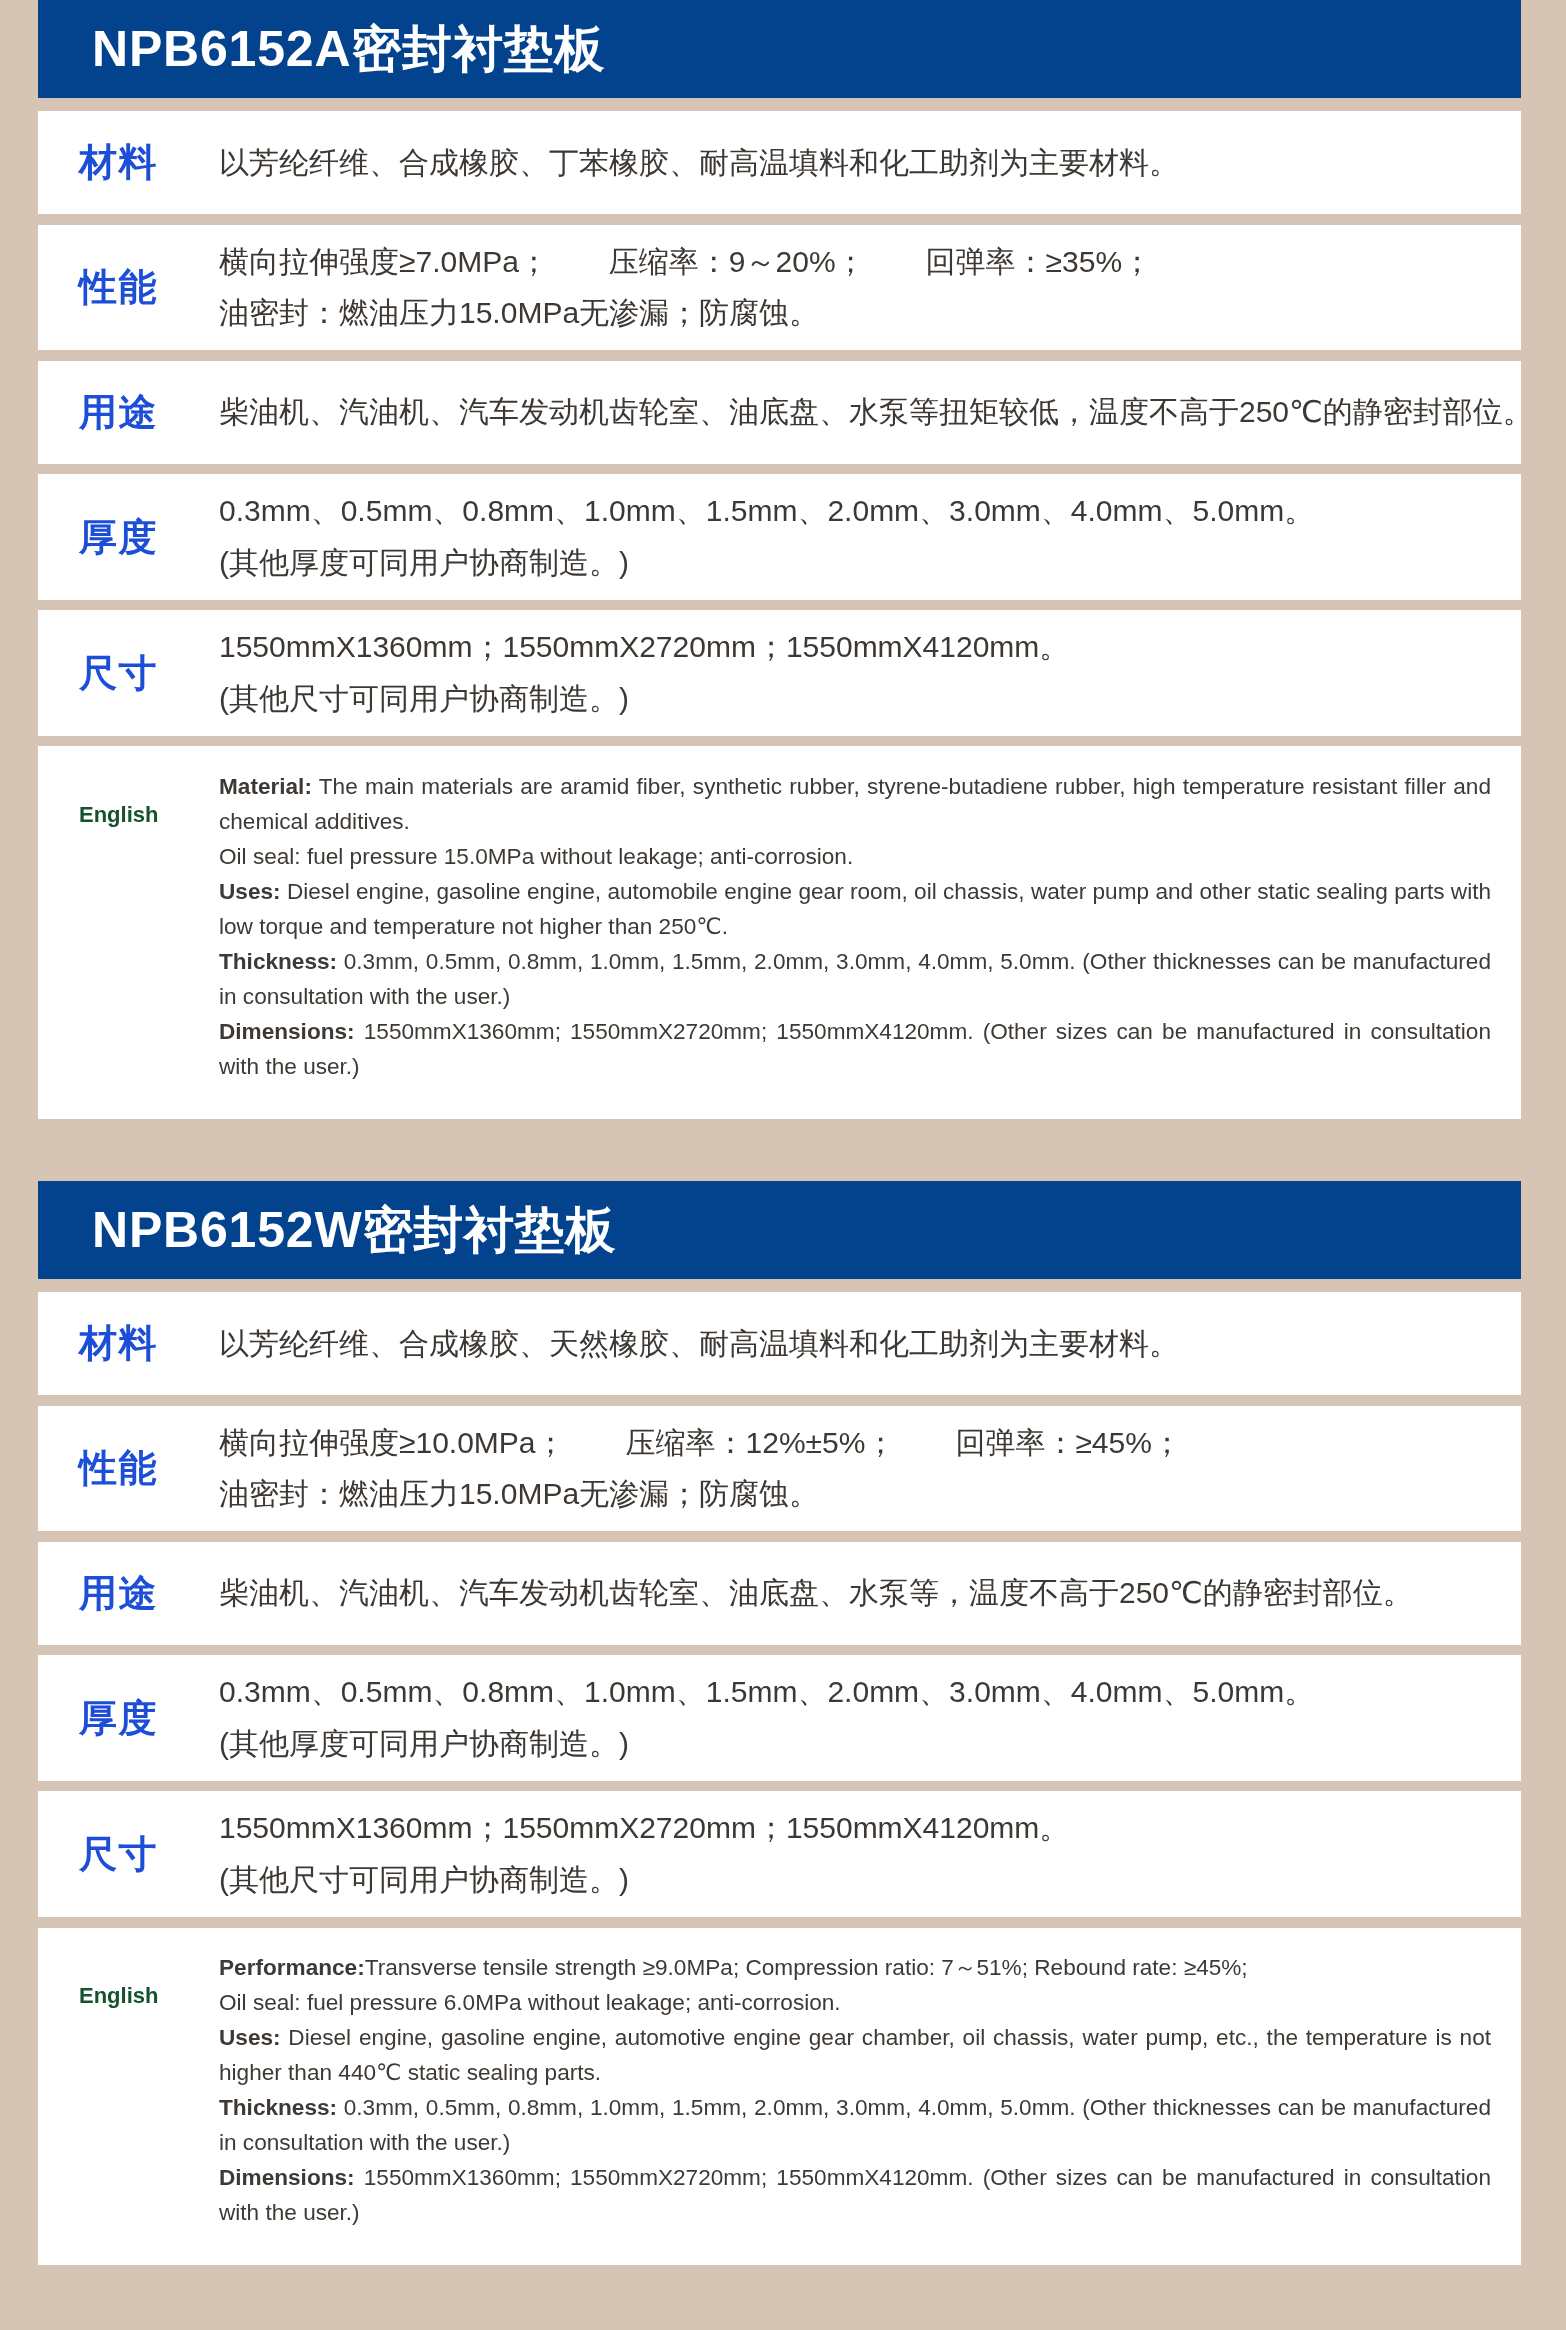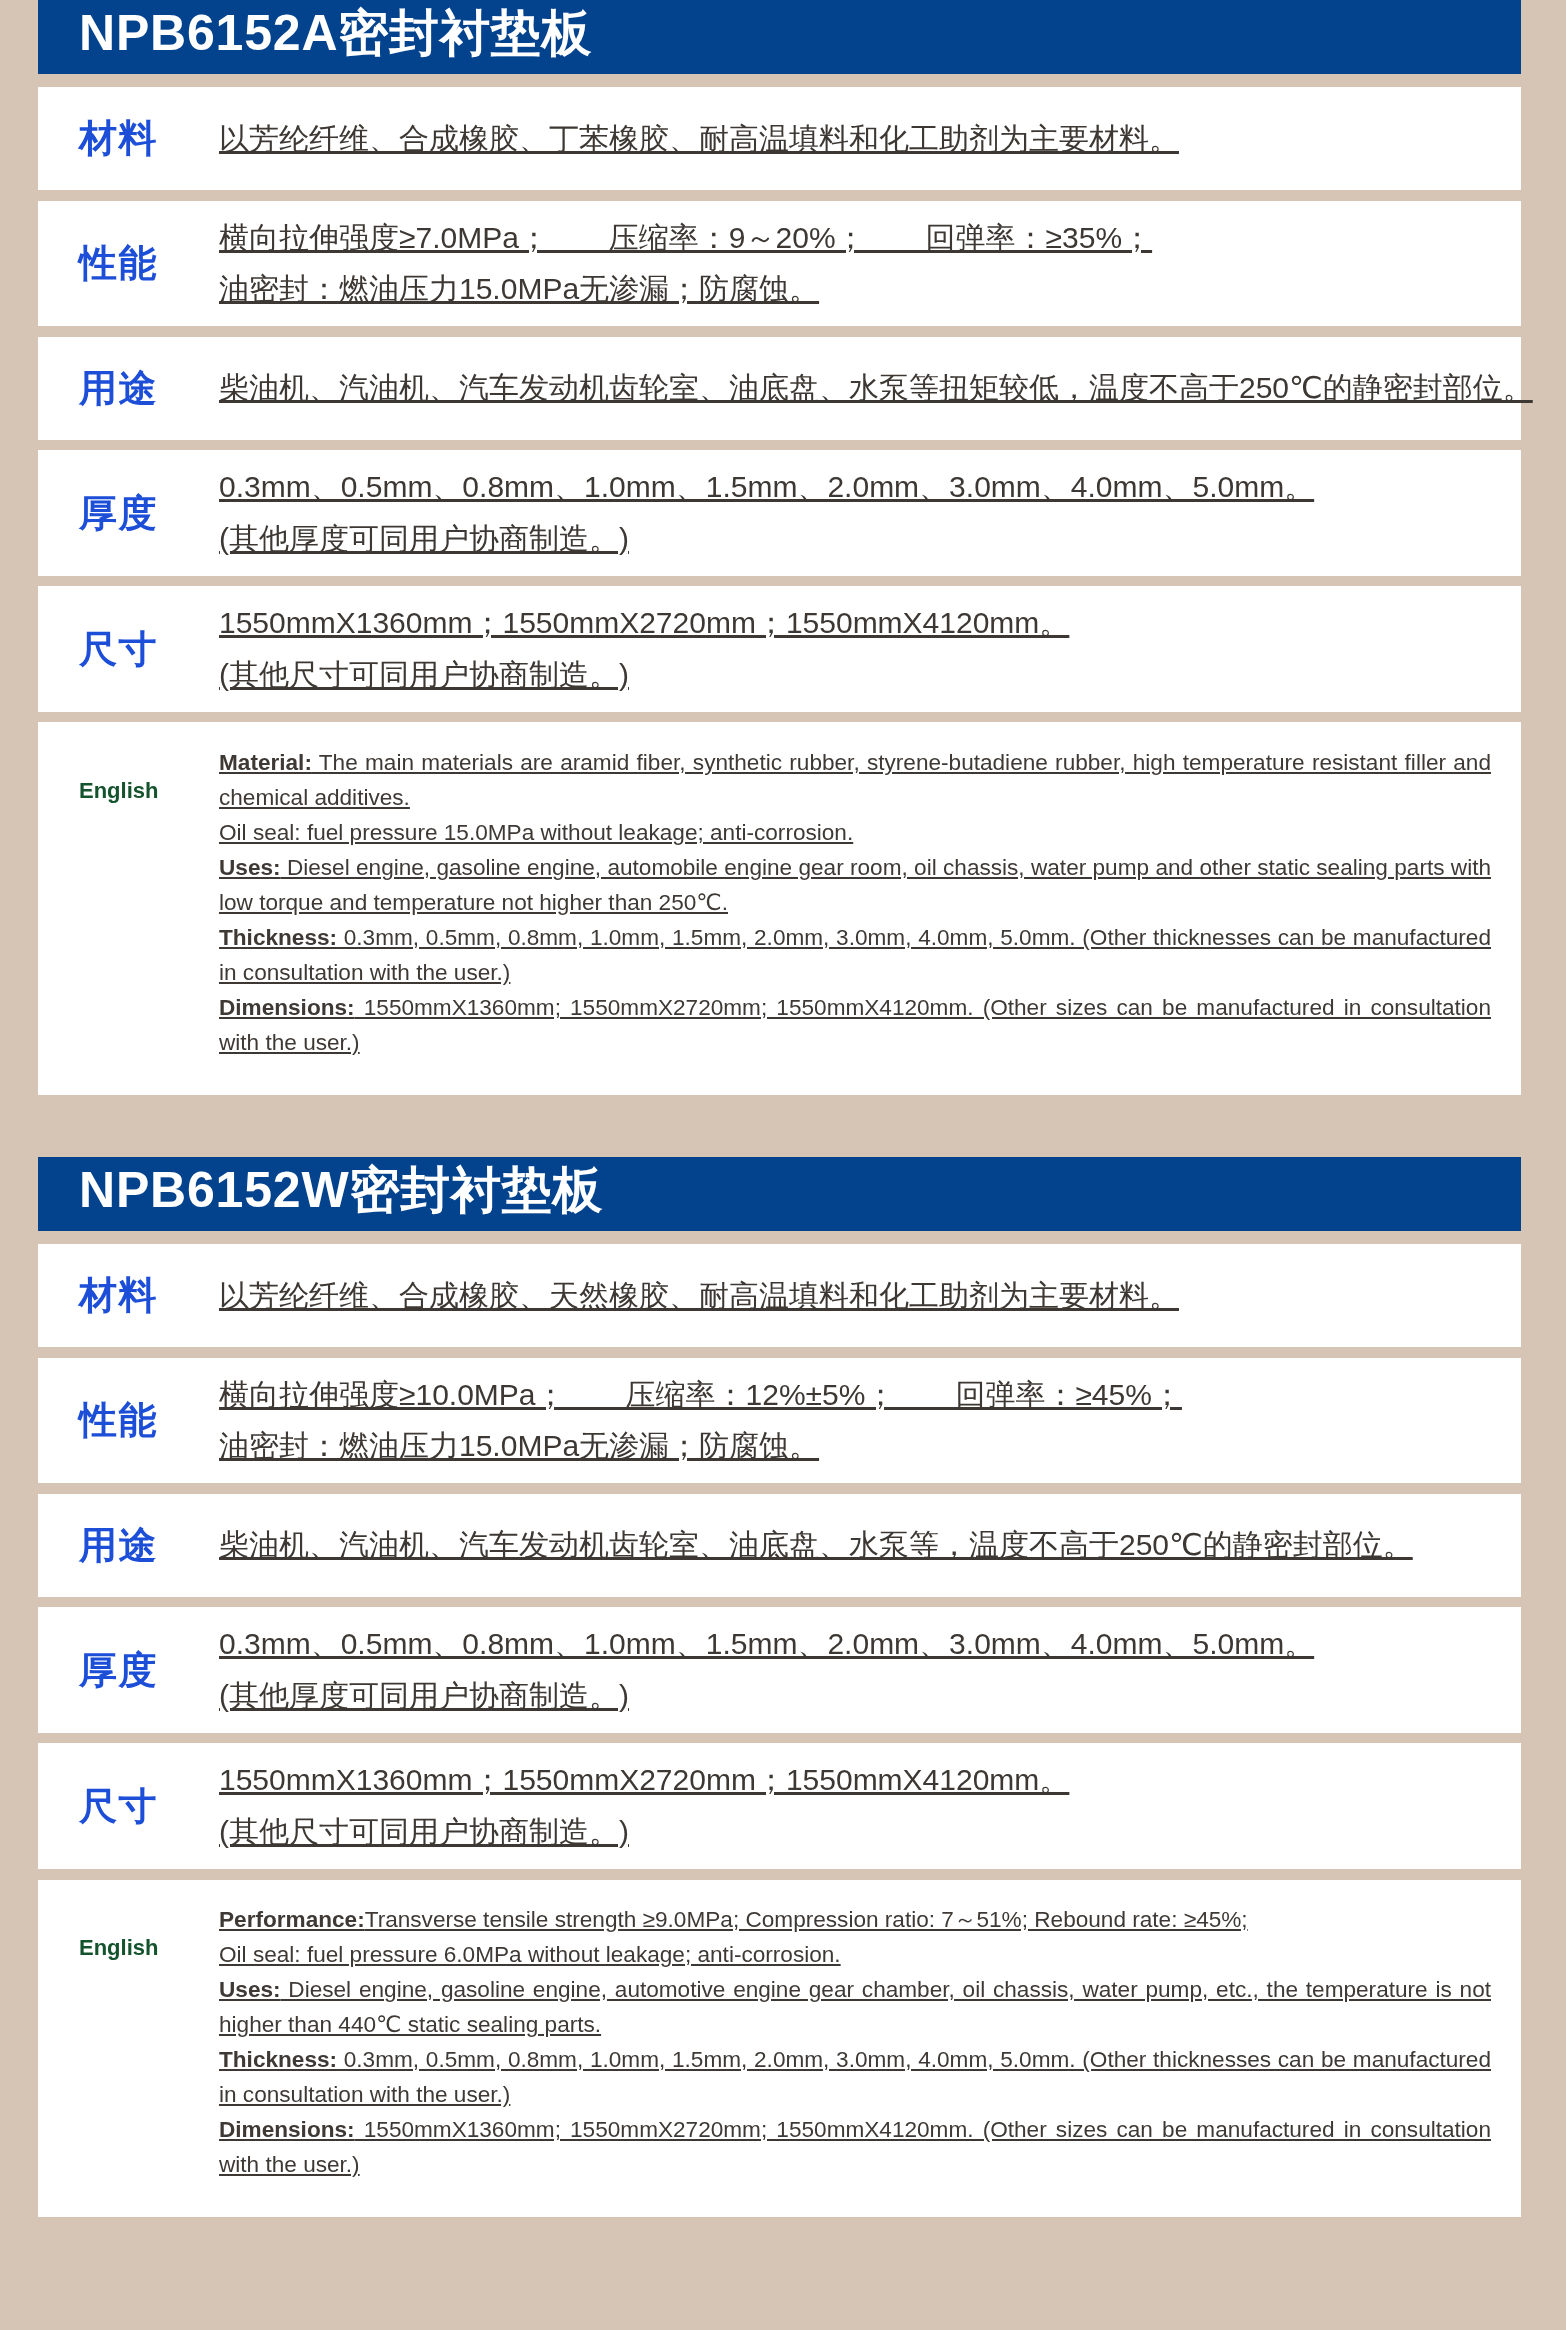--- a/index.html
+++ b/index.html
@@ -9,23 +9,24 @@
     background: #d6c4b5;
     font-family: "Liberation Sans", "DejaVu Sans", sans-serif;
     overflow: hidden;
   }
   .content {
     margin-left: 38px;
     width: 1483px;
   }
   .section-header {
     background: #03438e;
-    height: 74px;
+    height: 98px;
     display: flex;
-    padding-left: 41px;
+    align-items: center;
+    padding-left: 54px;
     box-sizing: border-box;
     margin-bottom: 13px;
   }
   .section-title {
     color: #ffffff;
     font-size: 50px;
     font-weight: bold;
     margin: 0;
     letter-spacing: 0.8px;
     white-space: nowrap;
@@ -43,21 +44,20 @@
     flex: 0 0 140px;
     font-size: 38px;
     font-weight: bold;
     color: #1d4ed8;
     letter-spacing: 1.5px;
   }
   .row-content {
     flex: 1;
     color: #3d3833;
     font-size: 30px;
-    text-decoration: underline;
   }
   .cn-line {
     margin: 7.5px 0;
     line-height: 44px;
     white-space: nowrap;
   }
   .english-row {
     align-items: flex-start;
     padding-top: 22.6px;
     padding-bottom: 35px;

